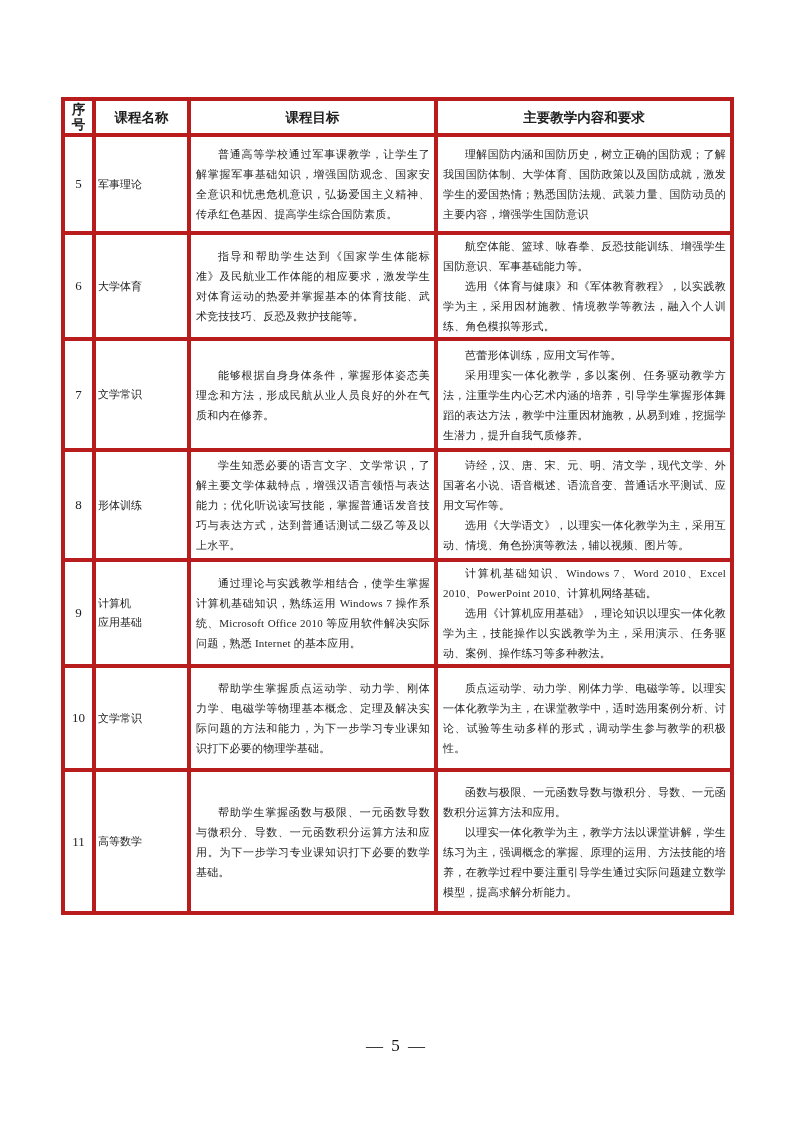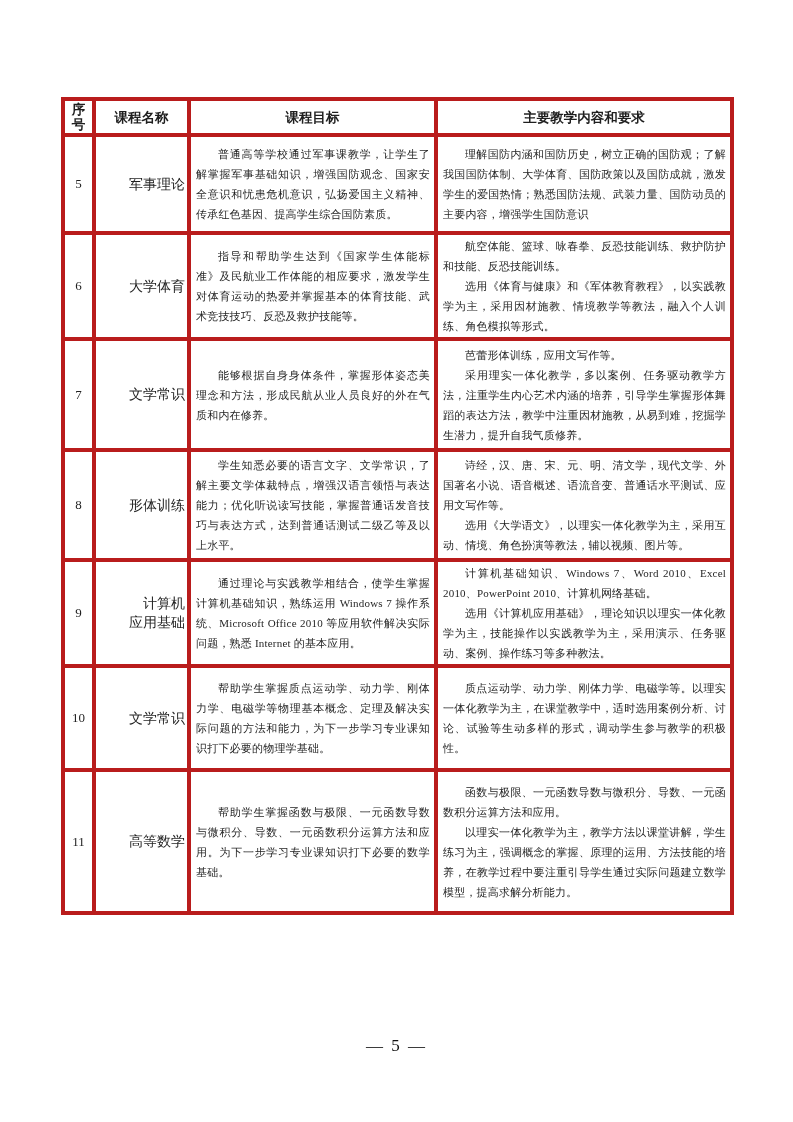--- a/index.html
+++ b/index.html
@@ -46,22 +46,22 @@
     padding: 1px 2px;
   }
   th.col-no { word-break: break-all; line-height: 15px; }
 
   td.col-no {
     text-align: center;
     font-size: 13px;
     padding: 0 1px;
   }
   td.col-name {
-    text-align: right;
-    font-size: 14px;
+    text-align: left;
+    font-size: 11px;
     line-height: 19px;
     white-space: pre-line;
     padding: 0 2px;
   }
   td.col-obj, td.col-content {
     padding: 1px 4px 1px 5px;
   }
   .para {
     font-size: 11px;
     line-height: 20px;
@@ -120,21 +120,21 @@
             <p class="para">理解国防内涵和国防历史，树立正确的国防观；了解我国国防体制、大学体育、国防政策以及国防成就，激发学生的爱国热情；熟悉国防法规、武装力量、国防动员的主要内容，增强学生国防意识</p>
           </td>
   </tr>
         <tr class="course-row">
     <td class="col-no"><span>6</span></td>
     <td class="col-name"><span>大学体育</span></td>
     <td class="col-obj">
             <p class="para">指导和帮助学生达到《国家学生体能标准》及民航业工作体能的相应要求，激发学生对体育运动的热爱并掌握基本的体育技能、武术竞技技巧、反恐及救护技能等。</p>
           </td>
     <td class="col-content">
-            <p class="para">航空体能、篮球、咏春拳、反恐技能训练、救护防护和技能、反恐技能训练。</p>
+            <p class="para">航空体能、篮球、咏春拳、反恐技能训练、增强学生国防意识、军事基础能力等。</p>
             <p class="para">选用《体育与健康》和《军体教育教程》，以实践教学为主，采用因材施教、情境教学等教法，融入个人训练、角色模拟等形式。</p>
           </td>
   </tr>
         <tr class="course-row">
     <td class="col-no"><span>7</span></td>
     <td class="col-name"><span>文学常识</span></td>
     <td class="col-obj">
             <p class="para">能够根据自身身体条件，掌握形体姿态美理念和方法，形成民航从业人员良好的外在气质和内在修养。</p>
           </td>
     <td class="col-content">

